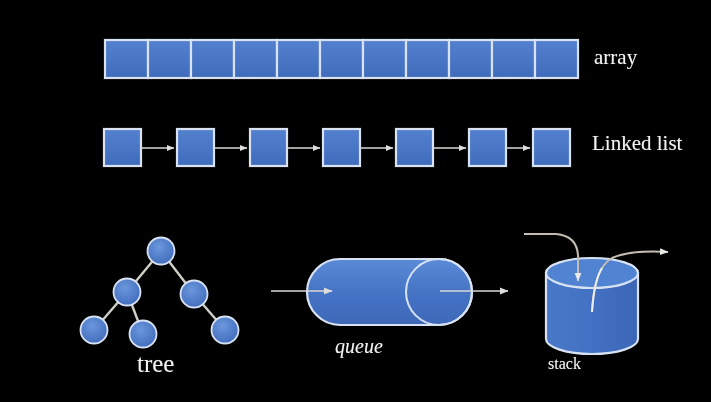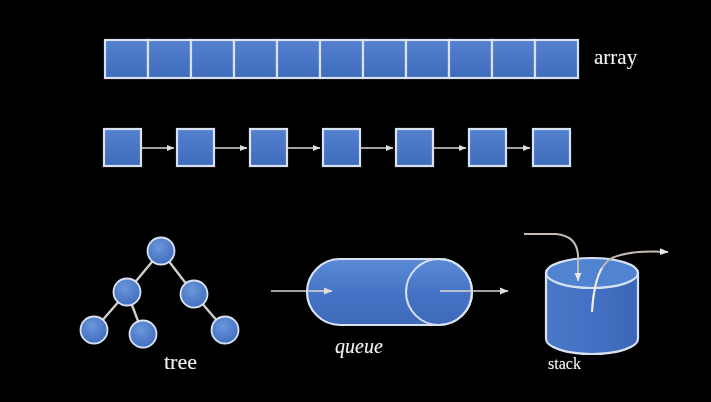--- a/index.html
+++ b/index.html
@@ -37,23 +37,23 @@
     left: 594px;
     top: 47px;
     font-size: 21px;
   }
   #label-linkedlist {
     left: 592px;
     top: 133px;
     font-size: 21px;
   }
   #label-tree {
-    left: 164px;
+    left: 137px;
     top: 351px;
-    font-size: 22px;
+    font-size: 25px;
   }
   #label-queue {
     left: 335px;
     top: 336px;
     font-size: 20px;
     font-style: italic;
   }
   #label-stack {
     left: 548px;
     top: 356px;
@@ -217,20 +217,21 @@
       <path d="M524,234 L556,234 Q580,236 578,262 L578,281" fill="none" stroke="#C4BCB1" stroke-width="2" marker-end="url(#arrowHeadStack)"></path>
 
       <path d="M592,312 Q594,268 612,258 Q630,250 668,252" fill="none" stroke="#C4BCB1" stroke-width="2" marker-end="url(#arrowHeadStack)"></path>
 
       <path d="M592,312 Q594,281 602,268" fill="none" stroke="#EDEDED" stroke-width="2"></path>
     </g>
   </svg>
 
   <div class="label" id="label-array">array</div>
 
+  <div class="label" id="label-linkedlist">Linked list</div>
 
   <div class="label" id="label-tree">tree</div>
 
   <div class="label" id="label-queue">queue</div>
 
   <div class="label" id="label-stack">stack</div>
 
 </div>
 
 </body></html>

